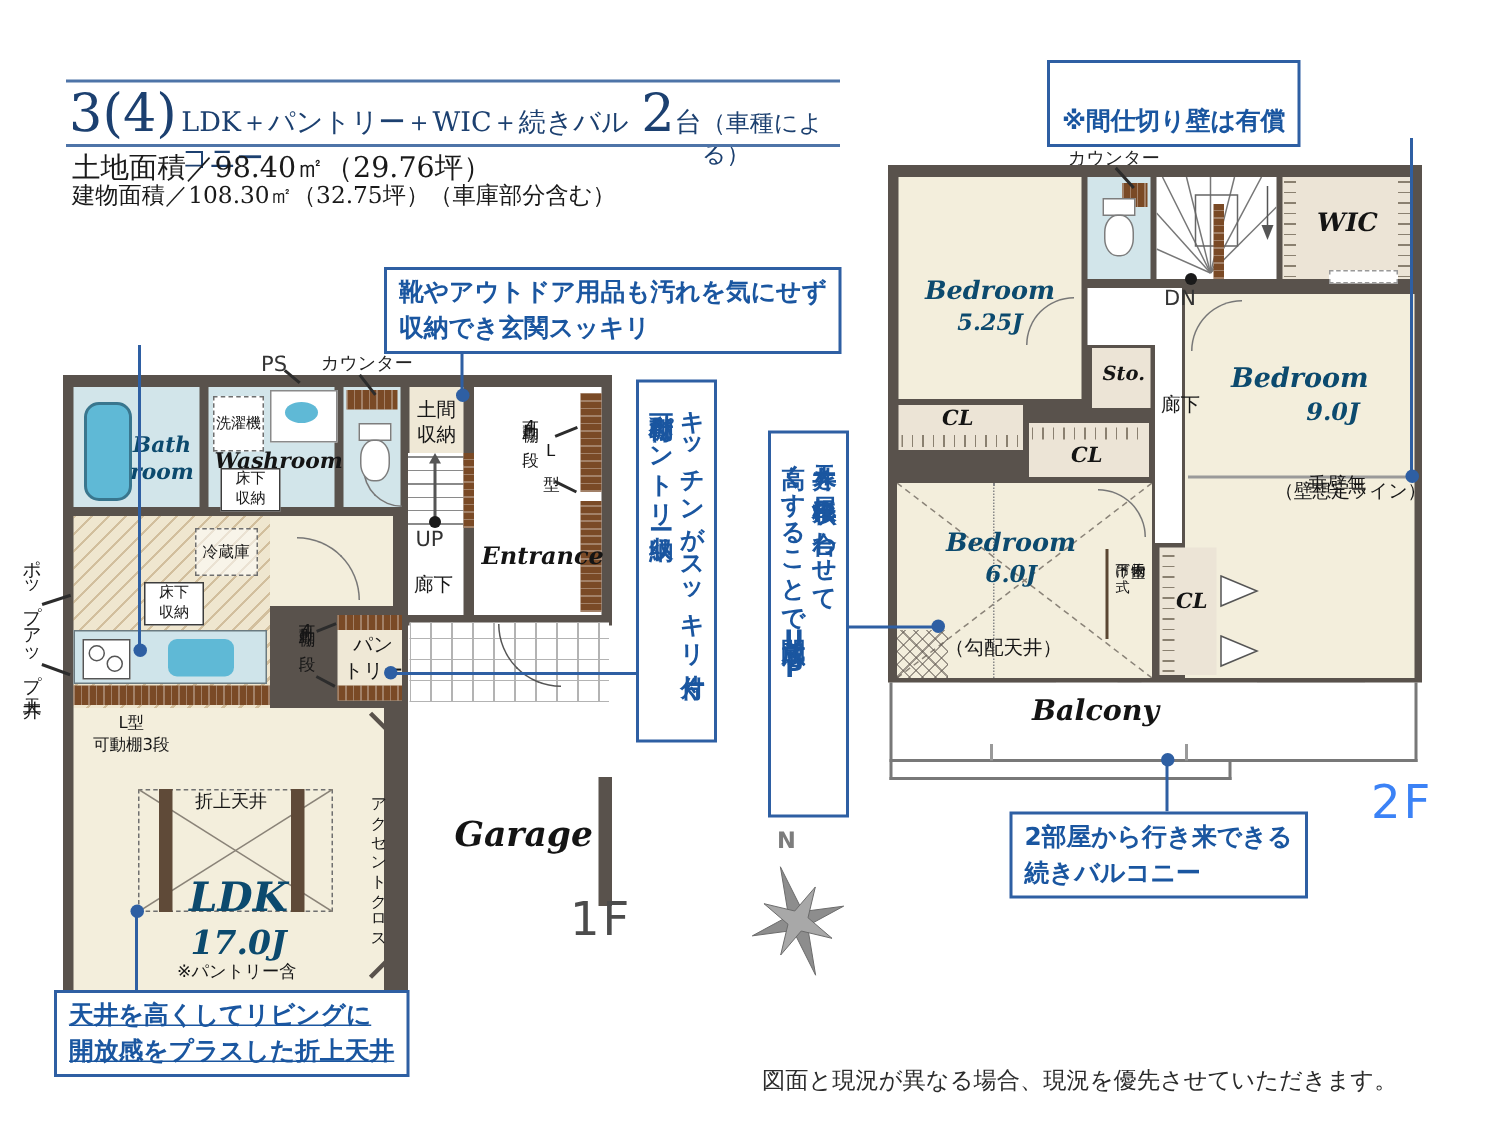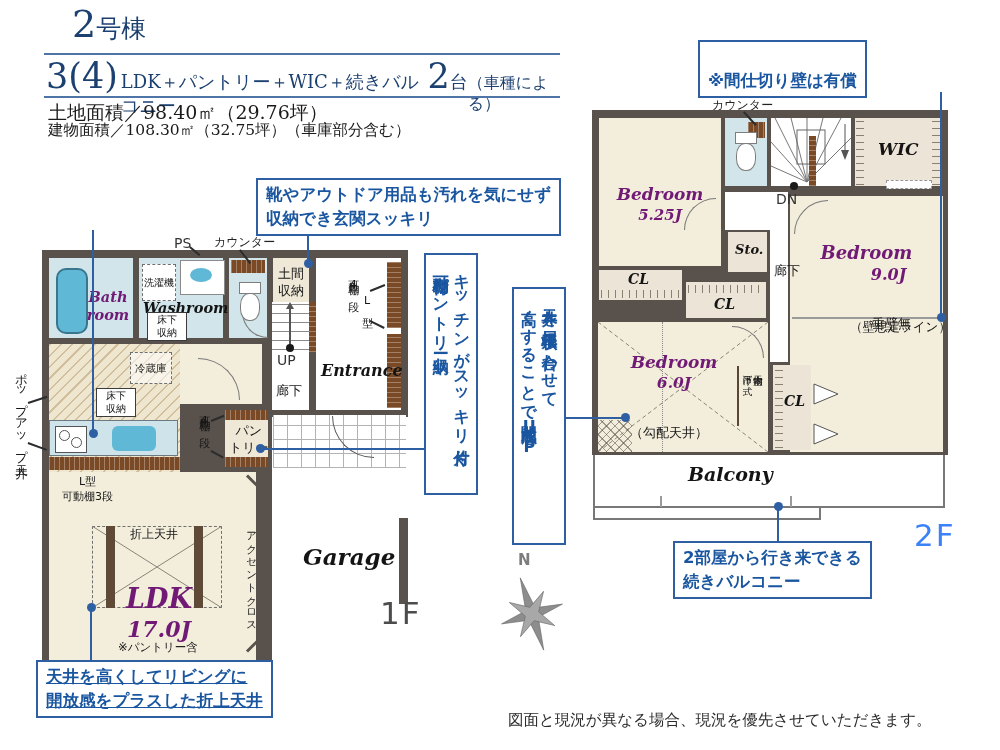--- a/index.html
+++ b/index.html
@@ -6,21 +6,21 @@
   #canvas{position:relative;width:1000px;height:750px;background:#ffffff;overflow:hidden;
           font-family:"DejaVu Sans","Liberation Sans",sans-serif;}
   .abs{position:absolute;}
   .room{position:absolute;}
   .wall{position:absolute;background:#59524c;}
   .win{position:absolute;background:#fff;border:1px solid #9a9a9a;box-sizing:border-box;}
   .lbl{position:absolute;color:#161616;white-space:nowrap;line-height:1.15;}
   .rn{position:absolute;font-family:"DejaVu Serif","Liberation Serif",serif;font-style:italic;
       font-weight:700;color:#141414;white-space:nowrap;line-height:1.1;}
   .rnc{position:absolute;font-family:"DejaVu Serif","Liberation Serif",serif;font-style:italic;
-      font-weight:700;color:#701a75;text-align:center;line-height:1.25;}
+      font-weight:700;color:#0c4a6e;text-align:center;line-height:1.25;}
   .v{writing-mode:vertical-rl;text-orientation:upright;letter-spacing:2px;}
   .callout{position:absolute;background:#fff;border:2px solid #2e5fa3;color:#1a56a0;
            font-weight:700;font-size:16.5px;line-height:1.45;padding:3px 8px;white-space:nowrap;z-index:30;}
   .vcallout{position:absolute;background:#fff;border:2px solid #2e5fa3;color:#1a56a0;
            font-weight:700;font-size:16px;line-height:1.3;padding:8px 4px;z-index:30;
            writing-mode:vertical-rl;text-orientation:upright;letter-spacing:1px;}
   .cline{position:absolute;background:#2e5fa3;z-index:25;}
   .cdot{position:absolute;width:9px;height:9px;border-radius:50%;background:#2e5fa3;z-index:26;}
   .boxlbl{position:absolute;border:1px solid #3c3c3c;background:#fff;font-size:10px;line-height:1.25;
           text-align:center;padding:1px 3px;color:#161616;z-index:6;}
@@ -37,23 +37,20 @@
          repeating-linear-gradient(90deg,#b3b3b3 0 1px,transparent 1px 14px);}
   .treads{background-image:repeating-linear-gradient(0deg,#8a8a8a 0 1px,transparent 1px 9px);}
   .arc{position:absolute;box-sizing:border-box;z-index:5;}
   .fill{z-index:2;} .fx{z-index:6;}
 </style>
 </head>
 <body>
 
 <div id="canvas">
 
-  <div class="abs" style="left:72px;top:2px;color:#1c4070;font-family:'DejaVu Serif','Liberation Serif',serif;">
-    <span style="font-size:38px;">2</span><span style="font-size:25px;">号棟</span>
-  </div>
   <div class="abs" style="left:44px;top:53px;width:516px;height:2px;background:#4e74a8;"></div>
   <div class="abs" style="left:46px;top:56px;width:520px;color:#1c4070;font-family:'DejaVu Serif','Liberation Serif',serif;display:flex;align-items:baseline;">
     <span style="font-size:35px;">3(4)</span>
     <span style="font-size:18px;margin-left:3px;">LDK＋パントリー＋WIC＋続きバルコニー</span>
     <span style="font-size:35px;">2</span>
     <span style="font-size:18px;">台</span>
     <span style="font-size:16px;">（車種による）</span>
   </div>
   <div class="abs" style="left:44px;top:96px;width:516px;height:2px;background:#4e74a8;"></div>
   <div class="abs lbl" style="left:48px;top:102px;font-size:19px;font-family:'DejaVu Serif','Liberation Serif',serif;color:#1a1a1a;">土地面積／98.40㎡（29.76坪）</div>

